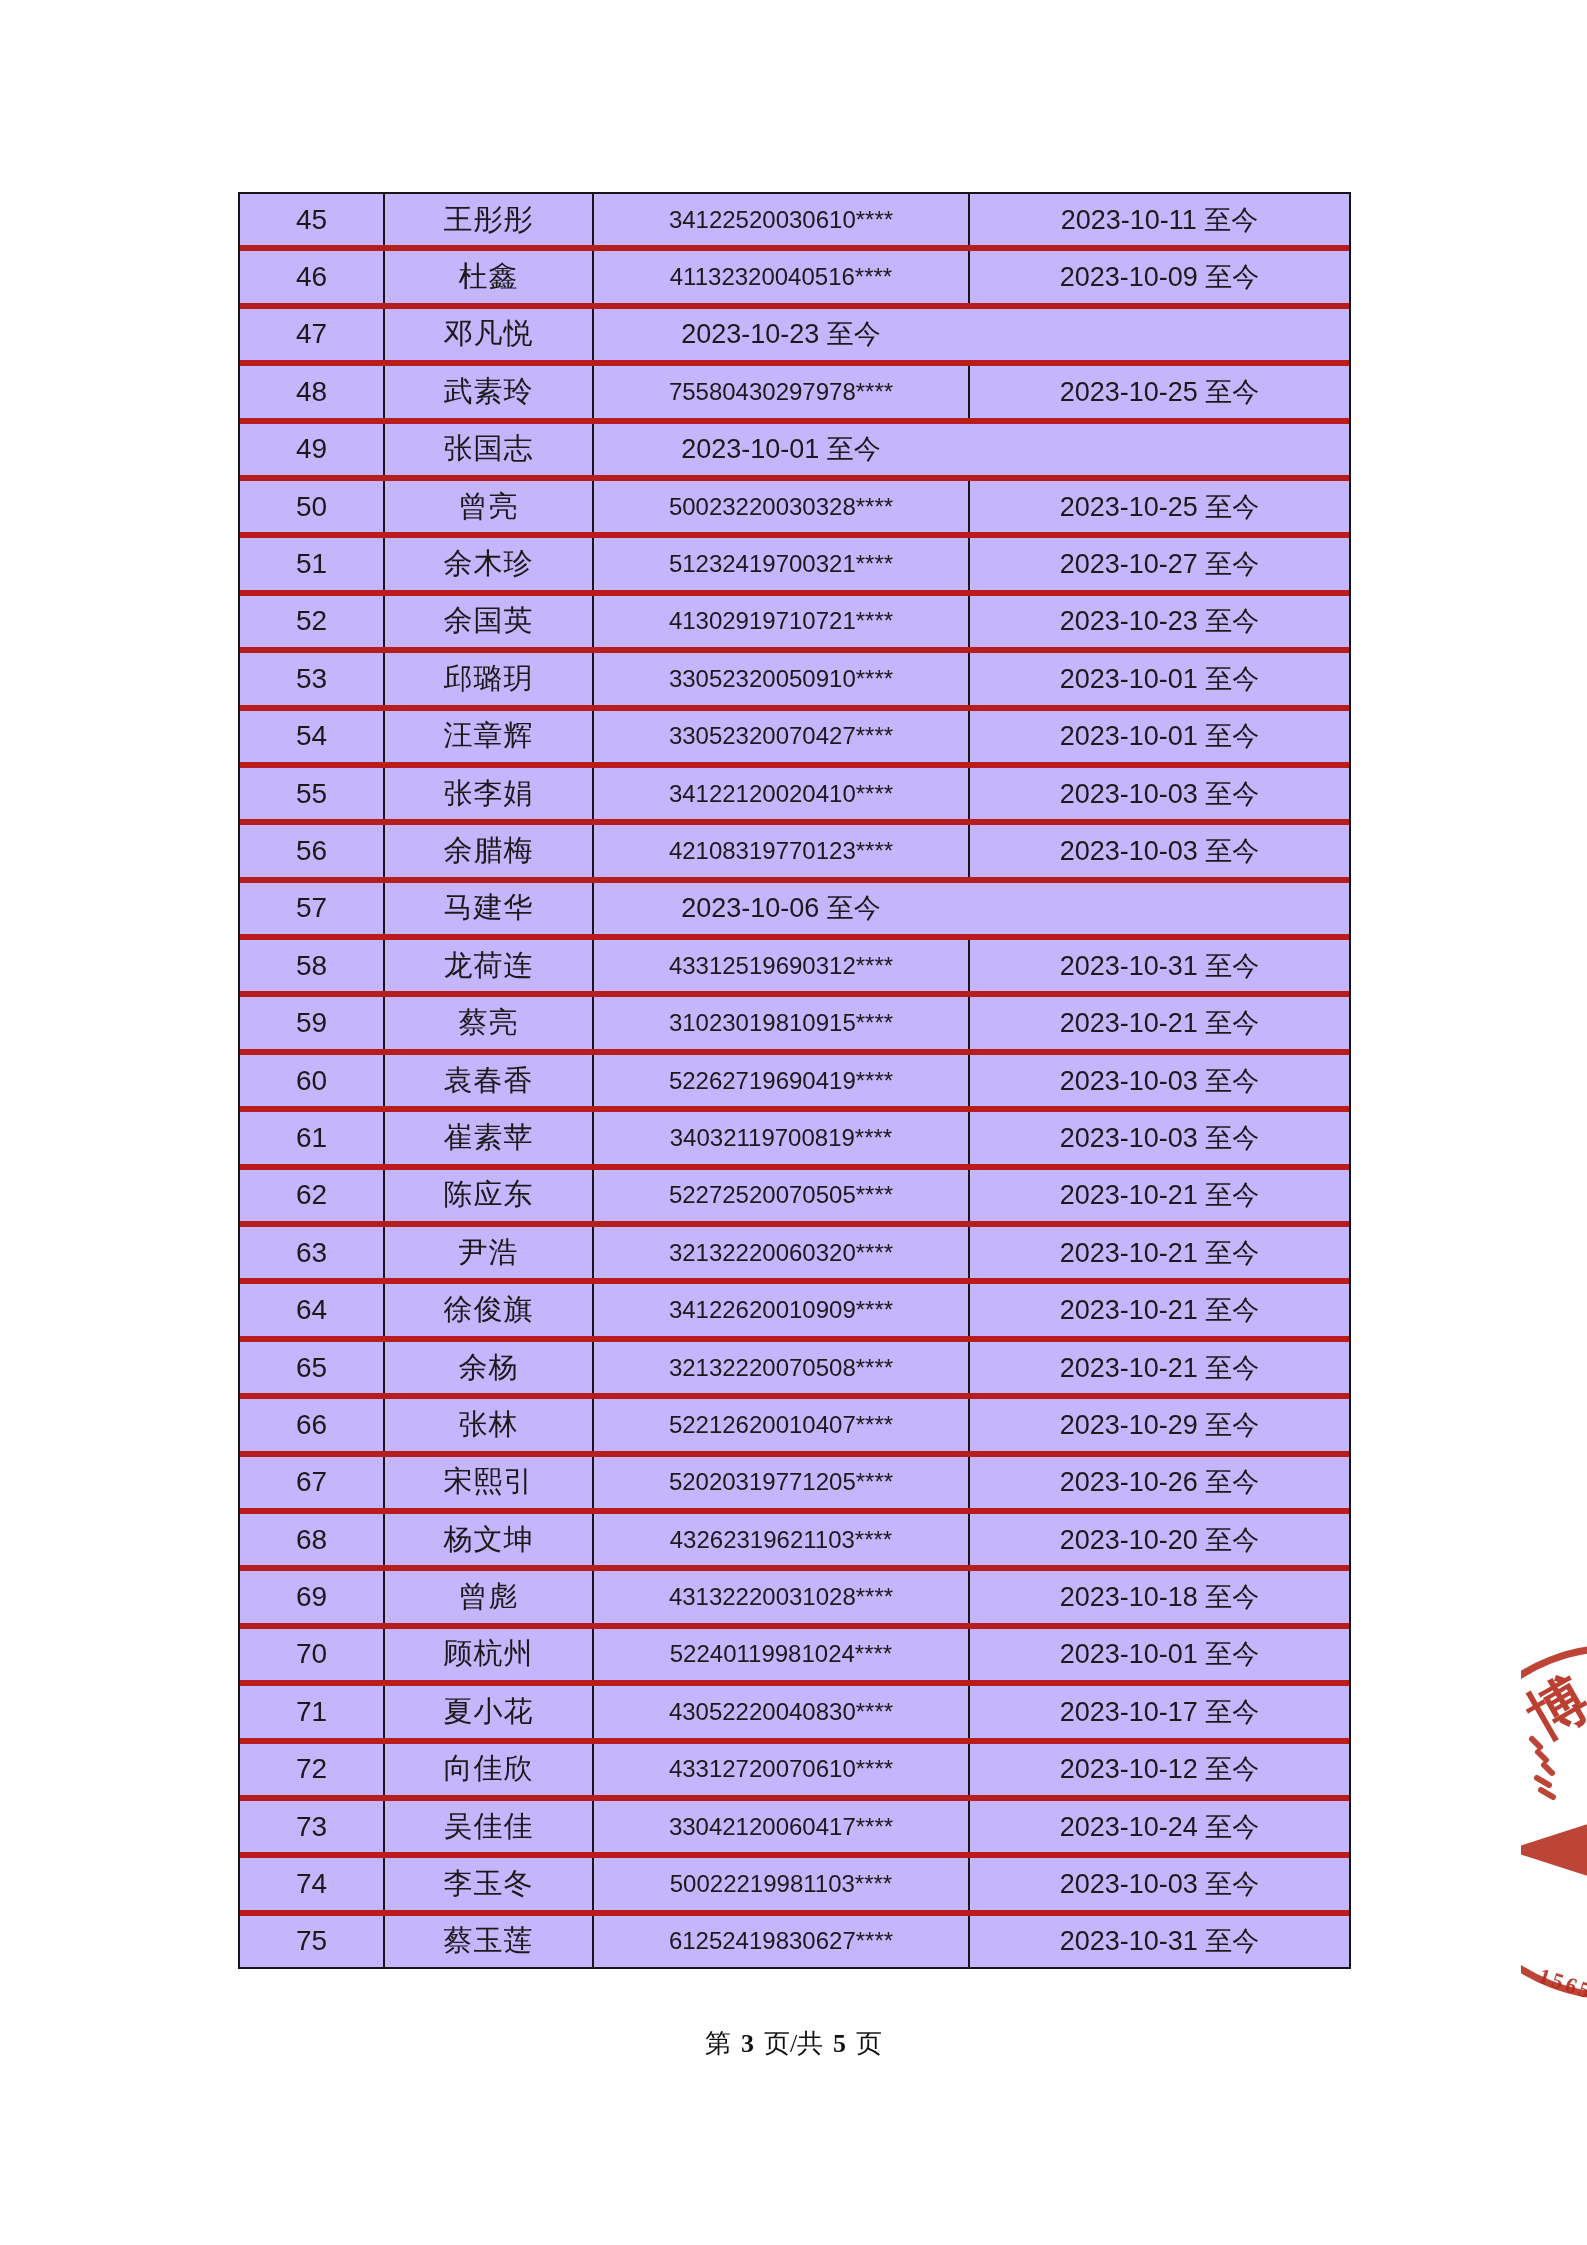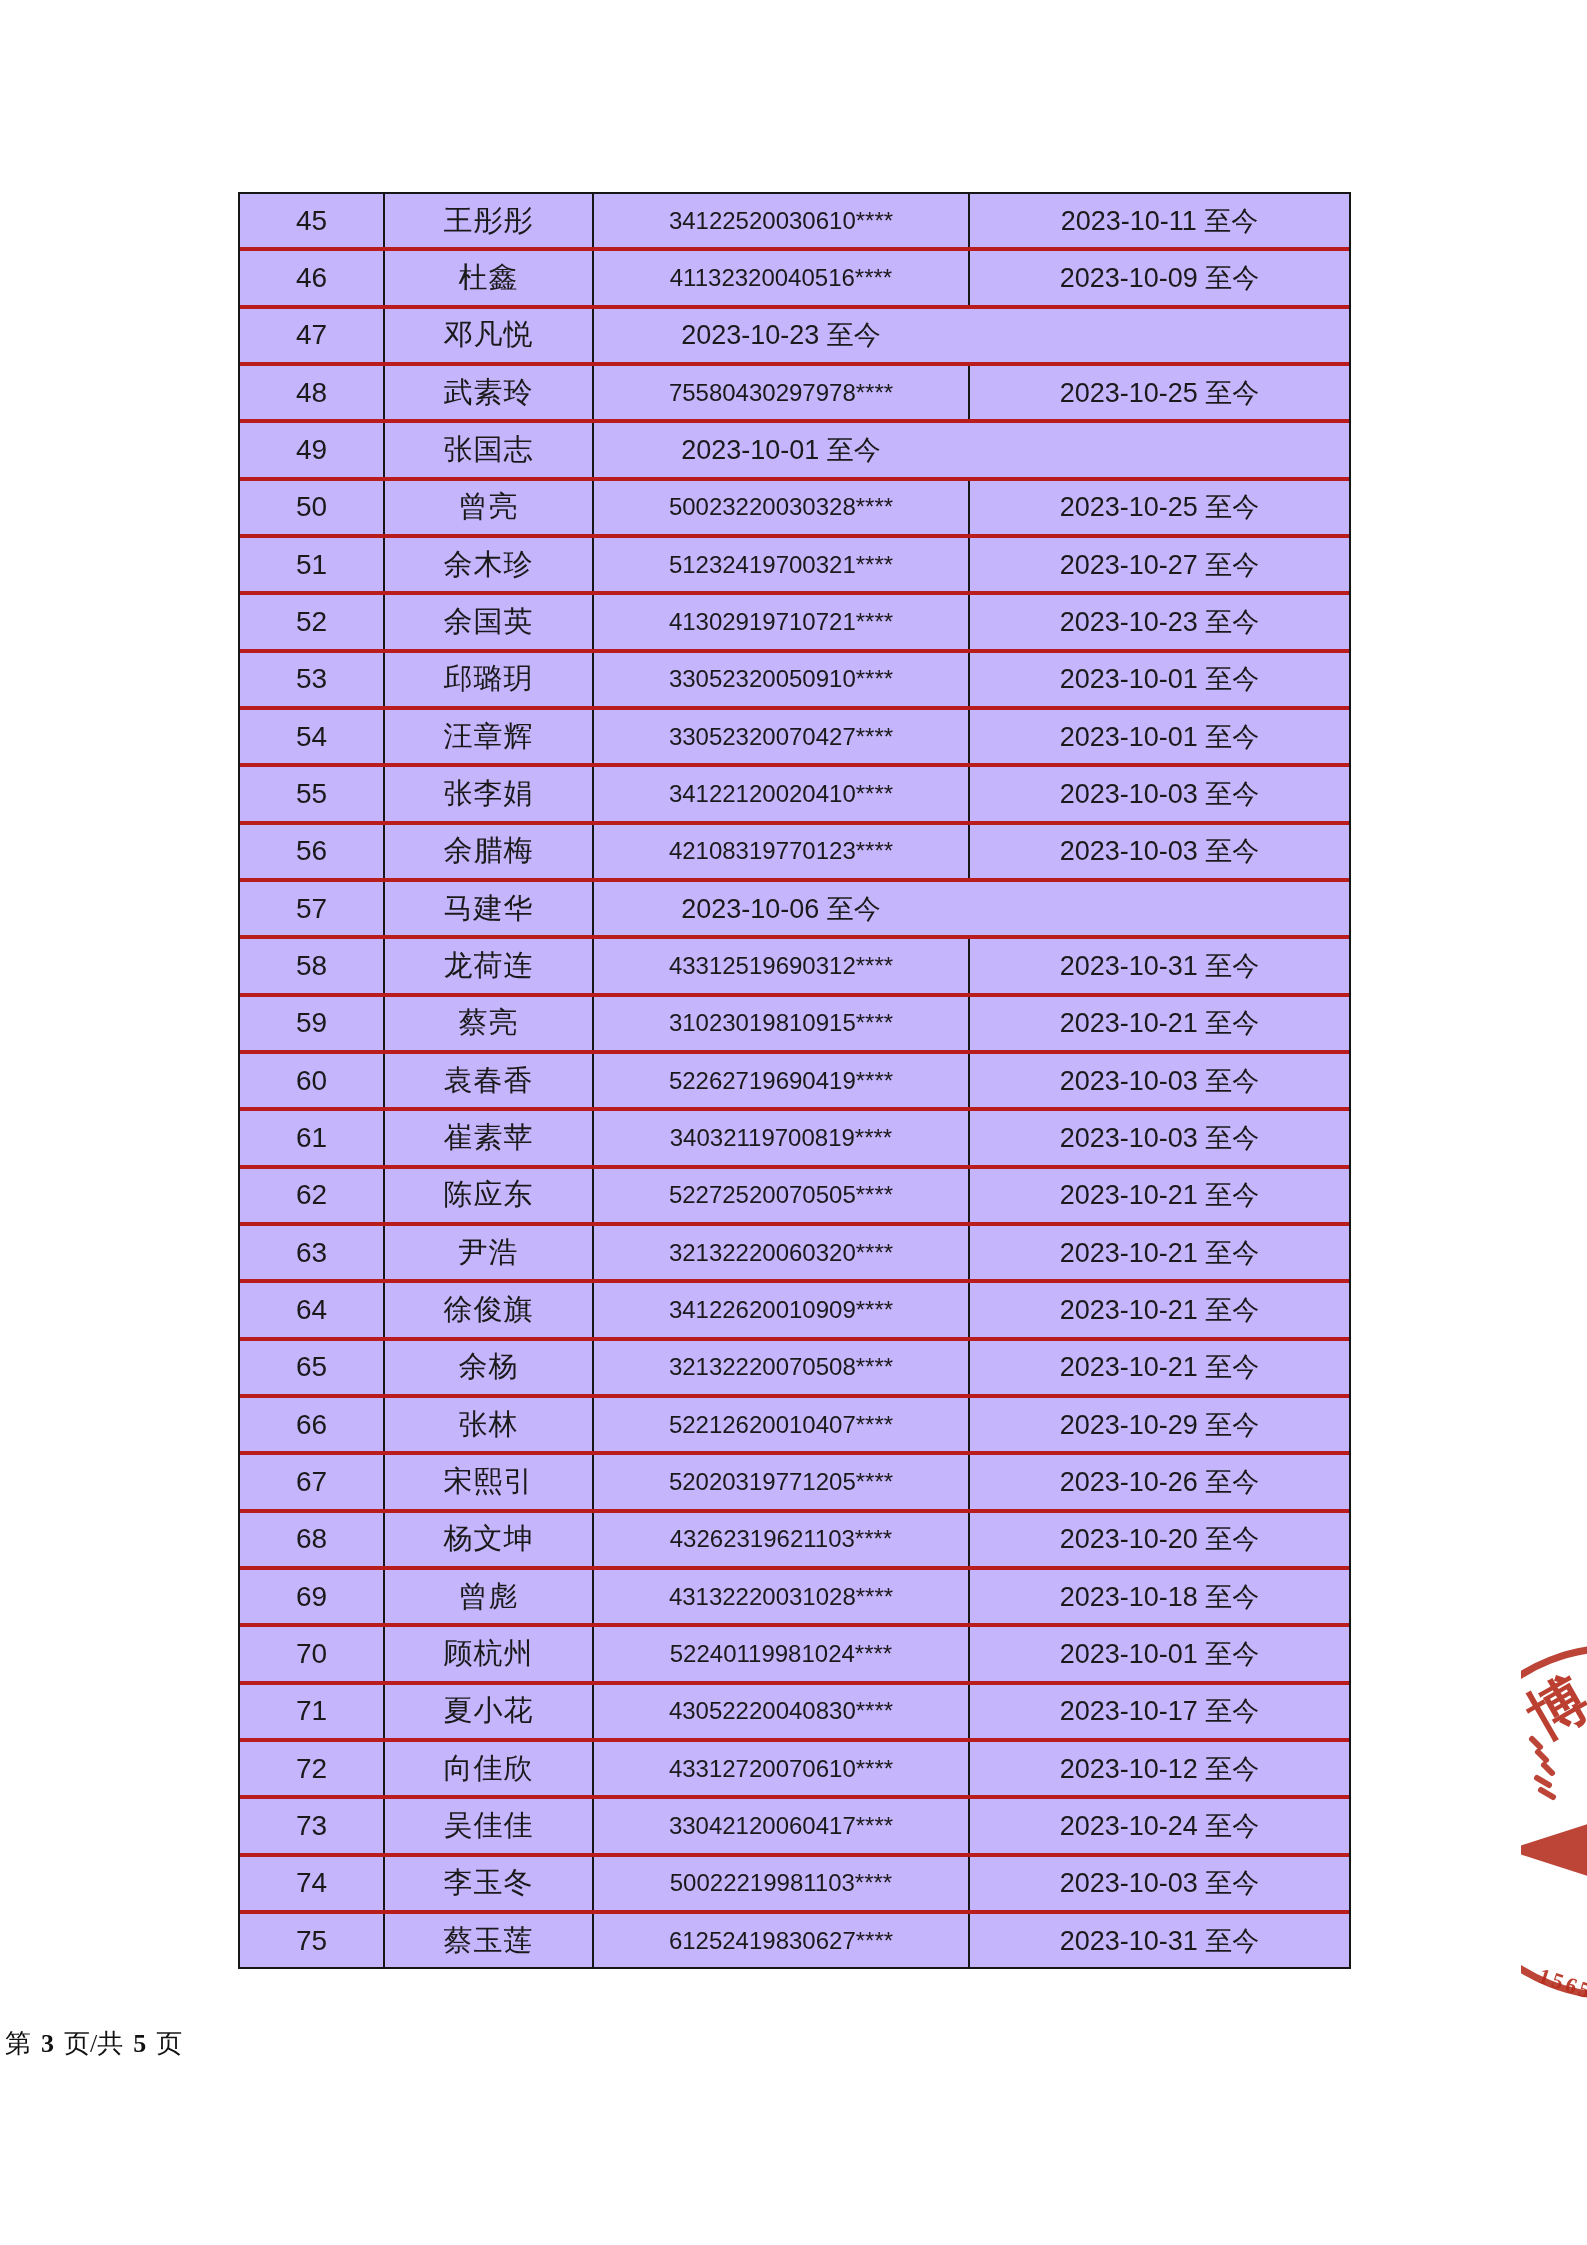--- a/index.html
+++ b/index.html
@@ -5,34 +5,34 @@
   html,body{margin:0;padding:0;background:#ffffff;}
   .page{
     position:relative;width:1587px;height:2245px;background:#ffffff;
     overflow:hidden;font-family:"Liberation Sans",sans-serif;color:#1a1a1a;
   }
   .roster{
     position:absolute;left:238px;top:192px;width:1113px;height:1777px;
     border:2px solid #161616;box-sizing:border-box;
     display:flex;flex-direction:column;background:#c4b5fd;
   }
-  .row{flex:1;display:grid;grid-template-columns:143px 209px 376px 1fr;border-top:4px solid #b91c1c;}
+  .row{flex:1;display:grid;grid-template-columns:143px 209px 376px 1fr;border-top:6px solid #b91c1c;}
   .row:first-child{border-top:none;}
   .cell{
     display:flex;align-items:center;justify-content:center;
     border-left:2px solid #161616;box-sizing:border-box;
     white-space:nowrap;overflow:hidden;
   }
   .cell:first-child{border-left:none;}
   .cell.no{font-size:28px;}
   .cell.name{font-size:29px;letter-spacing:1px;}
   .cell.id{font-size:24px;}
   .cell.period{font-size:27px;}
   .footer{
-    position:absolute;left:0;top:2026px;width:100%;
+    position:absolute;left:0;top:2026px;width:100%;text-align:center;
     font-family:"Liberation Serif",serif;font-size:26px;color:#111;
   }
   .footer span{margin:0 5px;}
   .footer .num{font-weight:bold;}
   .stamp-clip{
     position:absolute;left:1521px;top:1638px;width:66px;height:366px;
     overflow:hidden;pointer-events:none;
   }
   .stamp-svg{position:absolute;left:-84px;top:-3px;}
   .stamp-char{

